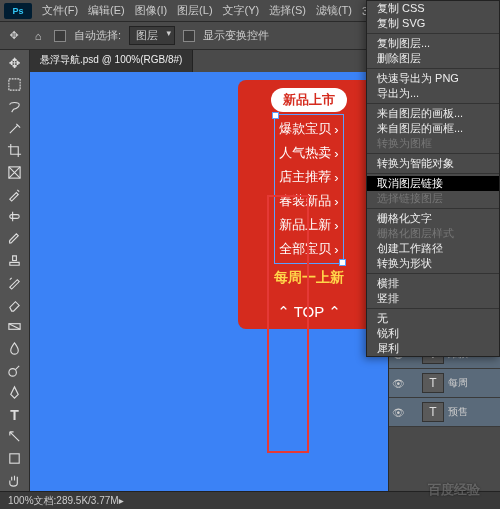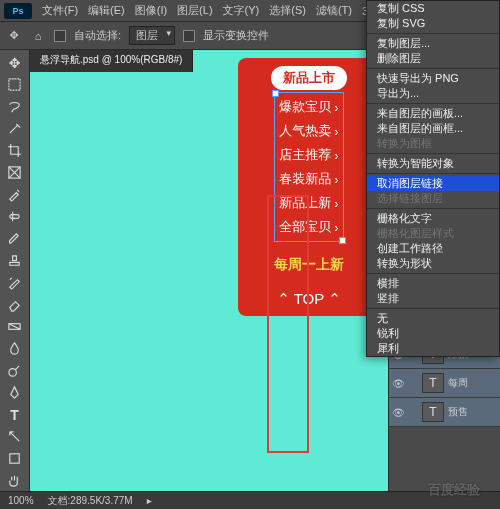--- a/index.html
+++ b/index.html
@@ -9,30 +9,30 @@
 .menubar span{padding:2px 4px;cursor:default}
 .toolbar{background:#4a4a4a;height:28px;display:flex;align-items:center;padding:0 6px;gap:8px;border-bottom:1px solid #2a2a2a}
 .toolbar .icon{width:16px;height:16px;display:flex;align-items:center;justify-content:center}
 .cb{width:12px;height:12px;border:1px solid #888;background:#3a3a3a}
 .dd{background:#3a3a3a;border:1px solid #222;padding:1px 16px 1px 6px;position:relative}
 .dd::after{content:"▾";position:absolute;right:3px;top:1px;font-size:9px}
 .workspace{display:flex;height:calc(100% - 50px - 18px)}
 .tools{width:30px;background:#535353;border-right:1px solid #2a2a2a;display:flex;flex-direction:column;align-items:center;padding-top:2px;gap:1px}
 .tools .tool{width:24px;height:22px;display:flex;align-items:center;justify-content:center;color:#ddd;font-size:14px;cursor:pointer}
 .tools .tool svg{width:15px;height:15px;stroke:#ddd;fill:none;stroke-width:1.2}
-.canvas-area{flex:1;background:#5eead4;display:flex;flex-direction:row;min-width:0}
+.canvas-area{flex:1;background:#3b82f6;display:flex;flex-direction:column;min-width:0}
 .tab{background:#4a4a4a;display:flex;height:22px}
 .tab-item{background:#333;padding:3px 10px;font-size:10px;color:#eee;border-right:1px solid #222}
 .canvas{flex:1;display:flex;align-items:flex-start;justify-content:flex-end;padding:8px;overflow:hidden}
 .nav-card{width:142px;background:#d52b1e;border-radius:8px;padding:8px 6px;display:flex;flex-direction:column;align-items:center;gap:2px}
 .nav-pill{background:#fff;color:#d52b1e;border-radius:12px;padding:3px 12px;font-size:13px;font-weight:bold}
 .nav-title{color:#ffd54a;font-size:15px;font-weight:bold;margin:2px 0}
 .nav-item{color:#fff;font-size:13px;padding:3px 0;display:flex;align-items:center;gap:3px}
 .nav-item::after{content:"›";color:#fff}
-.nav-week{color:#ffd54a;font-size:14px;font-weight:bold;margin-top:12px}
+.nav-week{color:#ffd54a;font-size:14px;font-weight:bold;margin-top:3px}
 .nav-top{color:#fff;font-size:15px;margin-top:14px}
 .sel-box{border:1px solid #5aa0ff;position:relative}
 .sel-box::before,.sel-box::after{content:"";position:absolute;width:5px;height:5px;background:#fff;border:1px solid #5aa0ff}
 .sel-box::before{top:-3px;left:-3px}.sel-box::after{bottom:-3px;right:-3px}
 .side{width:112px;background:#4a4a4a;border-left:1px solid #2a2a2a;display:flex;flex-direction:column;font-size:10px}
 .side .hdr{padding:4px 6px;background:#383838;color:#eee}
 .side .row{display:flex;align-items:center;padding:2px 4px;gap:4px;overflow:hidden;white-space:nowrap}
 .side select,.side .dd{background:#3a3a3a;border:1px solid #222;color:#ccc;font-size:10px;padding:1px 4px;width:60px}
 .lock-row{border-top:1px solid #2a2a2a;border-bottom:1px solid #2a2a2a;padding:3px 4px;display:flex;gap:5px;align-items:center;color:#aaa;font-size:9px}
 .lock-row .li{width:11px;height:11px}
@@ -41,22 +41,22 @@
 .layer .eye{width:12px;text-align:center;color:#ccc}
 .layer .thumb{width:22px;height:20px;background:#5a5a5a;display:flex;align-items:center;justify-content:center;color:#ddd;font-size:12px;border:1px solid #333}
 .layer .thumb.grp{background:#7a6a4a}
 .layer-sel{background:#5a6a7a}
 .red-box{position:absolute;border:2px solid #e53935;pointer-events:none}
 .arrow{position:absolute;pointer-events:none}
 .context{position:absolute;right:0;top:0;width:134px;background:#4a4a4a;border:1px solid #222;box-shadow:-2px 2px 8px rgba(0,0,0,.4);z-index:10;font-size:11px;color:#eee;max-height:509px;overflow:hidden}
 .context .mi{padding:0 10px;white-space:nowrap;overflow:hidden}
 .context .mi.dis{color:#777}
 .context .sep{height:1px;background:#333;margin:2px 0}
-.context .mi.hl{background:#1d4ed8;color:#fff}
-.status{height:18px;background:#3a3a3a;border-top:1px solid #222;display:flex;align-items:center;padding:0 8px;gap:14px;font-size:10px;color:#ccc}
+.context .mi.hl{background:#000000;color:#fff}
+.status{height:18px;background:#3a3a3a;border-top:1px solid #222;display:flex;align-items:center;padding:0 8px;font-size:10px;color:#ccc}
 .wm{position:absolute;right:20px;bottom:10px;color:rgba(255,255,255,.25);font-size:13px;font-weight:bold;z-index:20;text-shadow:0 0 2px rgba(0,0,0,.5)}
 </style>
 </head>
 <body>
 
 <div class="menubar">
   <div class="ps-icon">Ps</div>
   <span>文件(F)</span>
   <span>编辑(E)</span>
   <span>图像(I)</span>

